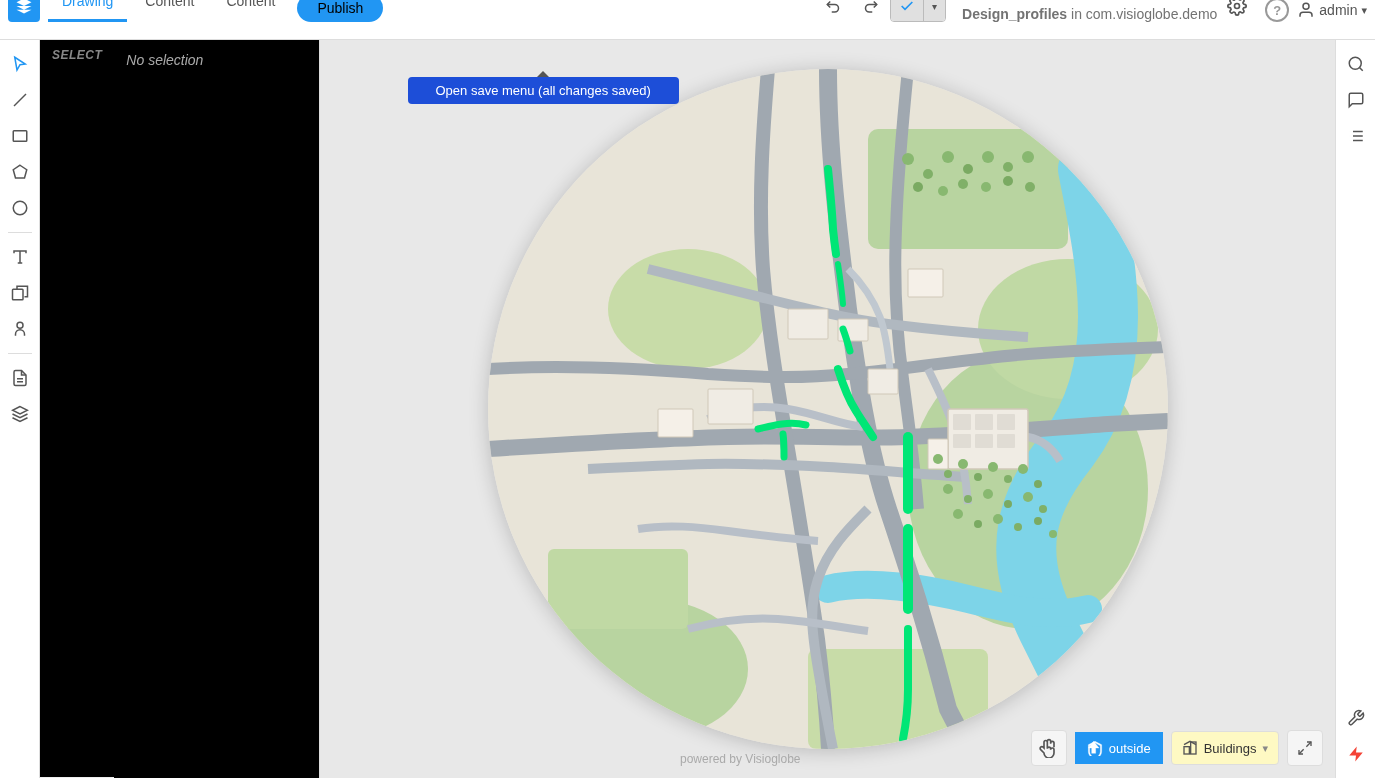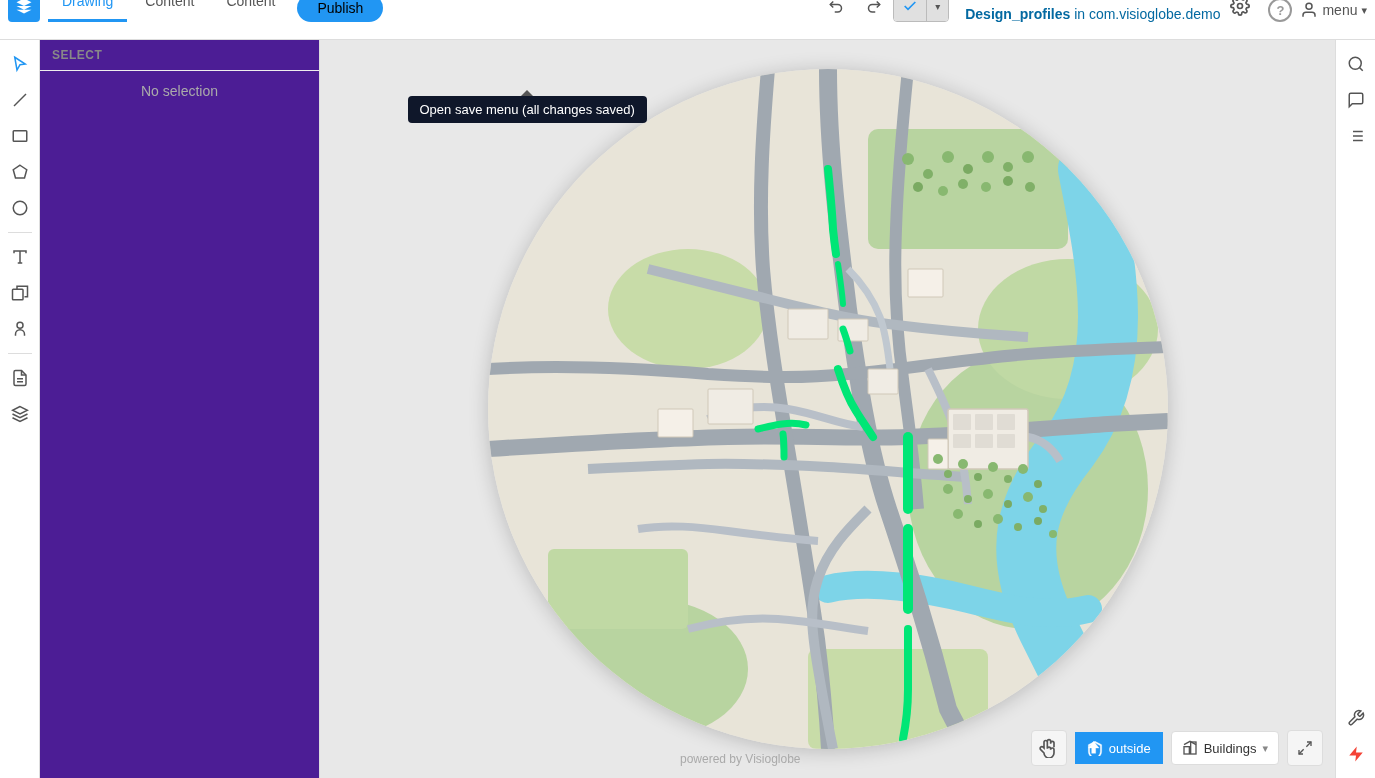--- a/index.html
+++ b/index.html
@@ -90,21 +90,21 @@
       display: flex; align-items: center; justify-content: center;
       font-size: 10px;
       color: #555;
     }
     .topbar-project {
       font-size: 14px;
       color: #333;
       font-weight: 500;
       margin-left: 12px;
     }
-    .topbar-project span { color: #0369a1; font-weight: 400; }
+    .topbar-project span { color: #737373; font-weight: 400; }
     .gear-btn {
       width: 32px; height: 32px;
       background: transparent; border: none;
       cursor: pointer;
       display: flex; align-items: center; justify-content: center;
       color: #555; font-size: 18px;
     }
     .topbar-right {
       display: flex; align-items: center; gap: 8px;
       margin-left: 8px;
@@ -151,25 +151,26 @@
       border-radius: 4px;
       color: #555;
       font-size: 17px;
     }
     .tool-btn.active { color: #2196f3; }
     .tool-divider { width: 24px; height: 1px; background: #ddd; margin: 4px 0; }
 
     
     .side-panel {
       width: 280px;
-      background: #4c1d95;
+      background: #000000;
       border-right: 1px solid #ddd;
       flex-shrink: 0;
       display: flex;
-      flex-direction: column;
+      flex-direction: row;
+      font-style: italic;
     }
     .panel-header {
       padding: 8px 12px;
       font-size: 12px;
       font-weight: 600;
       color: #888;
       letter-spacing: 0.5px;
       border-bottom: 1px solid #eee;
     }
     .no-selection {
@@ -184,26 +185,26 @@
       flex: 1;
       background: #e8e8e8;
       position: relative;
       overflow: hidden;
       display: flex; align-items: center; justify-content: center;
     }
 
     
     .tooltip {
       position: absolute;
-      top: 56px;
+      top: 37px;
       left: 50%;
       transform: translateX(-420px);
-      background: #0f172a;
+      background: #1d4ed8;
       color: white;
-      padding: 6px 12px;
+      padding: 6px 28px;
       border-radius: 4px;
       font-size: 13px;
       white-space: nowrap;
       z-index: 200;
       pointer-events: none;
     }
     .tooltip::before {
       content: '';
       position: absolute;
       top: -6px;
@@ -250,21 +251,21 @@
       background: #2196f3;
       color: white;
       border: none;
       border-radius: 0;
       padding: 8px 12px;
       font-size: 13px;
       cursor: pointer;
       display: flex; align-items: center; gap: 6px;
     }
     .buildings-btn {
-      background: #ffffff;
+      background: #fef9c3;
       border: 1px solid #ddd;
       border-radius: 4px;
       padding: 8px 10px;
       font-size: 13px;
       cursor: pointer;
       display: flex; align-items: center; gap: 6px;
       color: #333;
     }
     .fullscreen-btn {
       width: 36px; height: 36px;
@@ -368,21 +369,21 @@
 
   <div class="topbar-right">
     <button class="help-btn">
       <div class="help-circle">?</div>
     </button>
     <button class="user-btn">
       <svg width="18" height="18" viewBox="0 0 24 24" fill="none" stroke="#555" stroke-width="2">
           <path d="M20 21v-2a4 4 0 00-4-4H8a4 4 0 00-4 4v2"></path>
           <circle cx="12" cy="7" r="4"></circle>
         </svg>
-      <span>menu</span>
+      <span>admin</span>
       <span style="font-size:11px;">▾</span>
     </button>
   </div>
 </div>
 
 <div class="main-area">
 
   <div class="left-toolbar">
     <button class="tool-btn active" title="Select">
       <svg width="18" height="18" viewBox="0 0 24 24" fill="none" stroke="#2196f3" stroke-width="2">

